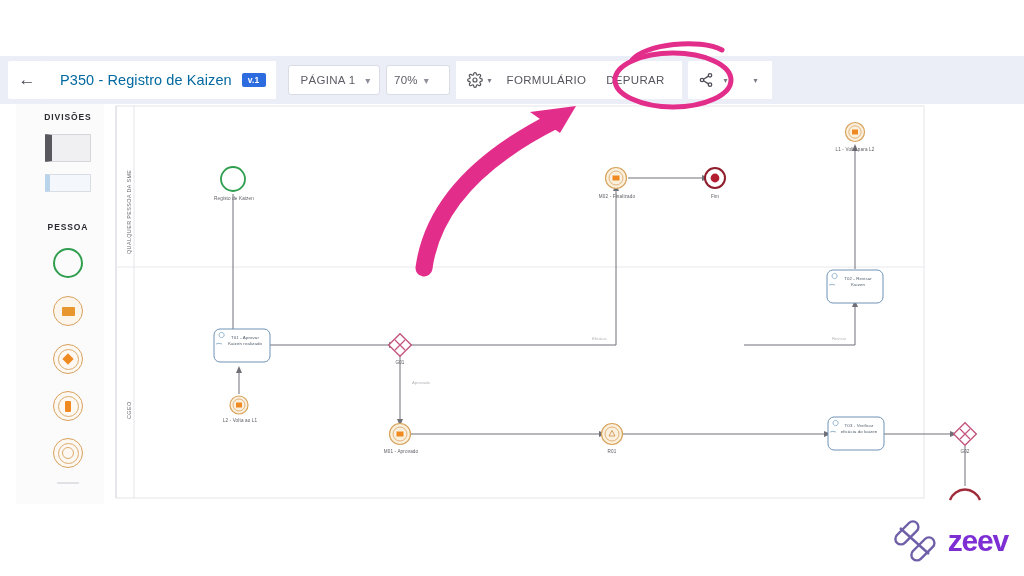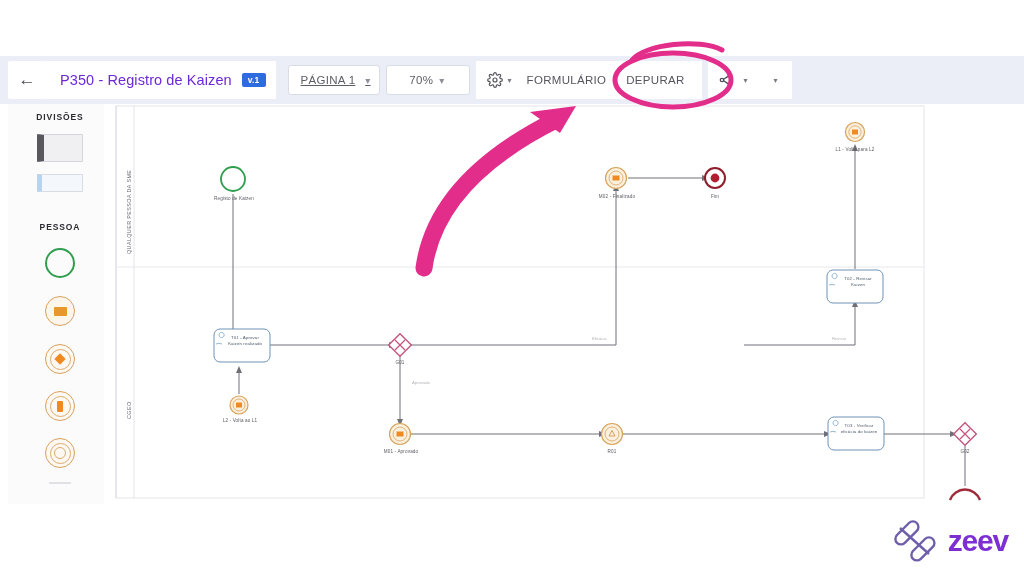--- a/index.html
+++ b/index.html
@@ -55,21 +55,21 @@
     background: #ffffff;
     display: flex;
     align-items: center;
     padding: 0 10px 0 14px;
     gap: 10px;
     flex: none;
   }
 
   .tb-title {
     font-size: 14.5px;
-    color: #6d28d9;
+    color: #0369a1;
     white-space: nowrap;
     letter-spacing: .1px;
   }
 
   .version-badge {
     background: #2d6cdf;
     color: #ffffff;
     font-size: 8.5px;
     font-weight: bold;
     border-radius: 2px;
@@ -88,22 +88,22 @@
     display: flex;
     align-items: center;
     padding: 0 12px;
     font-size: 11.5px;
     color: #5d5d68;
     white-space: nowrap;
     flex: none;
     letter-spacing: .3px;
   }
   .tb-field.search { width: 118px; }
-  .tb-field.page   { width: 92px; justify-content: space-between; padding-right: 8px; text-decoration: underline;}
-  .tb-field.zoom   { width: 84px; justify-content: flex-end; padding-right: 24px;}
+  .tb-field.page   { width: 92px; justify-content: space-between; padding-right: 8px;}
+  .tb-field.zoom   { width: 64px; justify-content: center; padding-right: 24px;}
 
   .caret {
     color: #8f8f9b;
     font-size: 10px;
     margin-left: 6px;
   }
 
   .tb-actions {
     height: 38px;
     background: #ffffff;
@@ -145,21 +145,21 @@
     gap: 8px;
     flex: none;
     margin-left: 6px;
   }
 
   .share-icon { width: 18px; height: 18px; color: #4d4d57; display:flex; align-items:center;}
 
   
   .palette {
     position: absolute;
-    left: 8px; top: 104px;
+    left: 16px; top: 104px;
     width: 104px; height: 472px;
     background: #fbfbfc;
     overflow: hidden;
   }
   .palette-scroll {
     position: absolute;
     right: 3px; top: 6px;
     width: 3px; height: 240px;
     background: #d8d8de;
     border-radius: 2px;

